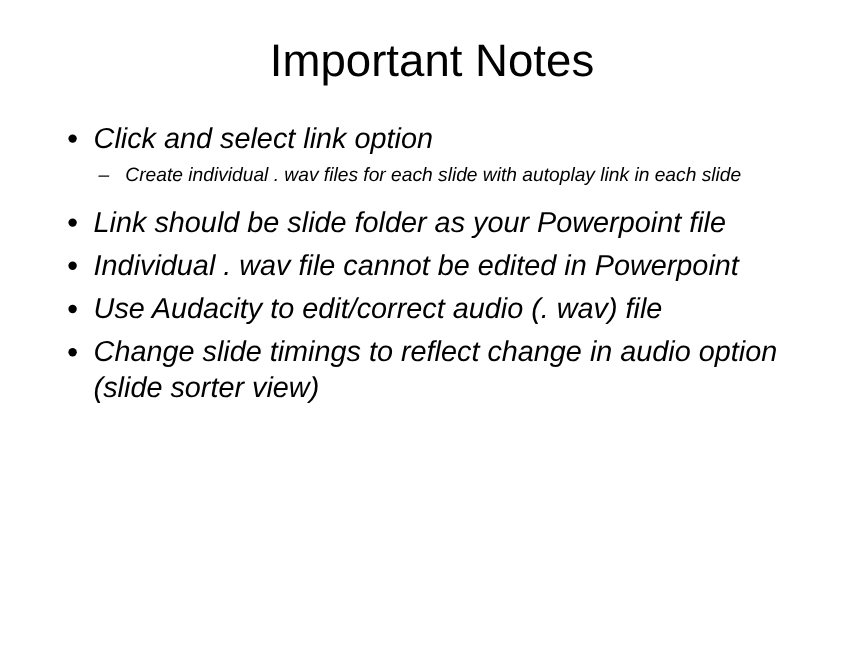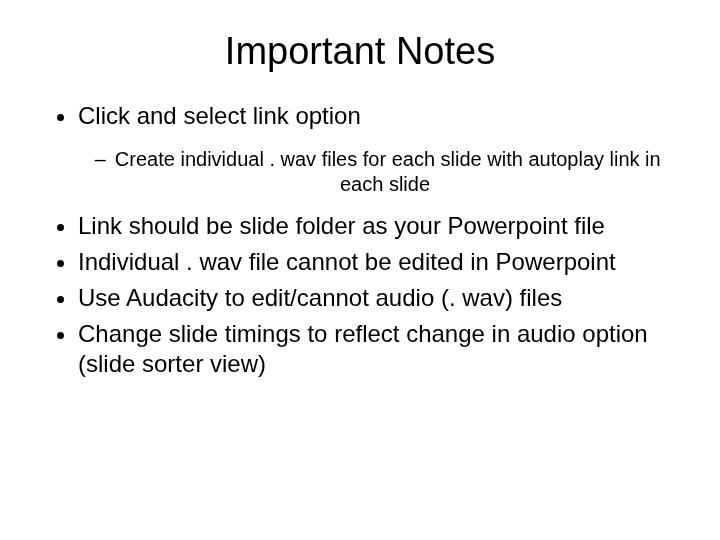--- a/index.html
+++ b/index.html
@@ -22,31 +22,31 @@
     text-align: center;
     margin: 0 0 28px 0;
     font-weight: normal;
   }
   ul.level1 {
     list-style-type: disc;
     font-size: 24px;
     margin: 0;
     padding-left: 28px;
     line-height: 1.25;
+    font-style: italic;
   }
   ul.level1 > li {
     margin-bottom: 6px;
   }
   ul.level2 {
     list-style-type: none;
-    font-size: 20px;
-    margin: 16px 0 14px 0;
+    font-size: 16px;
+    margin: 6px 0 14px 0;
     padding-left: 22px;
     line-height: 1.25;
-    text-align: center;
   }
   ul.level2 > li::before {
     content: "–";
     display: inline-block;
     width: 18px;
     margin-left: -18px;
   }
 </style>
 </head>
 <body>
@@ -63,19 +63,19 @@
         </li>
       </ul>
     </li>
     <li>
       <span>Link should be slide folder as your Powerpoint file</span>
     </li>
     <li>
       <span>Individual . wav file cannot be edited in Powerpoint</span>
     </li>
     <li>
-      <span>Use Audacity to edit/cannot audio (. wav) files</span>
+      <span>Use Audacity to edit/correct audio (. wav) file</span>
     </li>
     <li>
       <span>Change slide timings to reflect change in audio option  (slide sorter view)</span>
     </li>
   </ul>
 </div>
 
 </body></html>

